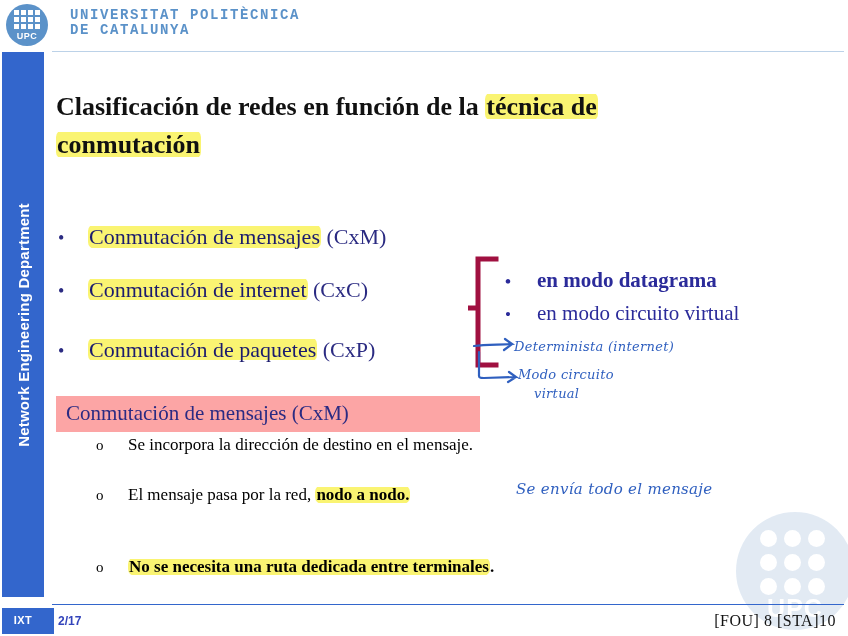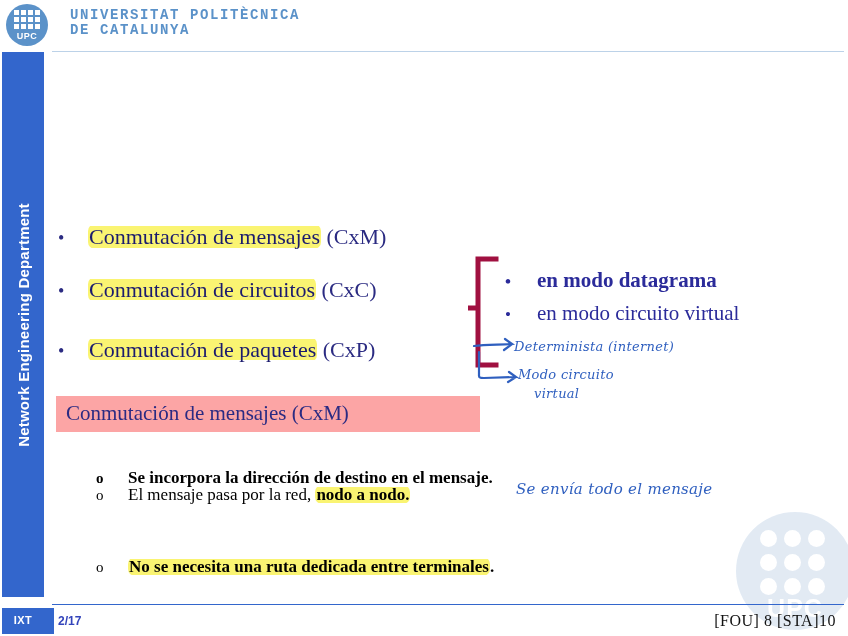--- a/index.html
+++ b/index.html
@@ -246,21 +246,21 @@
     color: #1a7a1a;
     white-space: nowrap;
   }
   .lv2 .dot {
     display: inline-block;
     width: 34px;
     font-size: 11px;
     color: #1a7a1a;
     vertical-align: 3px;
   }
-  #item-0 { top: 468px; font-weight: bold; }
+  #item-0 { top: 435px; }
   #item-1 { top: 485px; }
   #item-sub { top: 519px; }
   #item-2 { top: 557px; }
   .bold { font-weight: bold; }
 
   
   .hand {
     position: absolute;
     font-family: "DejaVu Serif", serif;
     font-style: italic;
@@ -371,26 +371,30 @@
       <i></i>
         <i></i>
         <i></i>
       <i></i>
         <i></i>
         <i></i>
     </div>
     <div class="wm-text">UPC</div>
   </div>
 
+  <div id="slide-title">
+    <span>Clasificación de redes en función de la </span><span class="hl">técnica de</span><br>
+    <span class="hl">conmutación</span>
+  </div>
 
   <div class="main-bullet" id="bullet-0">
     <span class="dot">•</span><span class="hl frag">Conmutación de mensajes</span><span> (CxM)</span>
   </div>
   <div class="main-bullet" id="bullet-1">
-    <span class="dot">•</span><span class="hl frag">Conmutación de circuitos</span><span> (CxC)</span>
+    <span class="dot">•</span><span class="hl frag">Conmutación de internet</span><span> (CxC)</span>
   </div>
   <div class="main-bullet" id="bullet-2">
     <span class="dot">•</span><span class="hl frag">Conmutación de paquetes</span><span> (CxP)</span>
   </div>
 
   <svg id="brace" viewBox="0 0 34 112">
     <path d="M30 3 H12 V52 H2 H12 V109 H30" fill="none" stroke="#a01040" stroke-width="5" stroke-linecap="square" stroke-linejoin="miter"></path>
   </svg>
 
   <div class="sub-bullet" id="sub-0">

